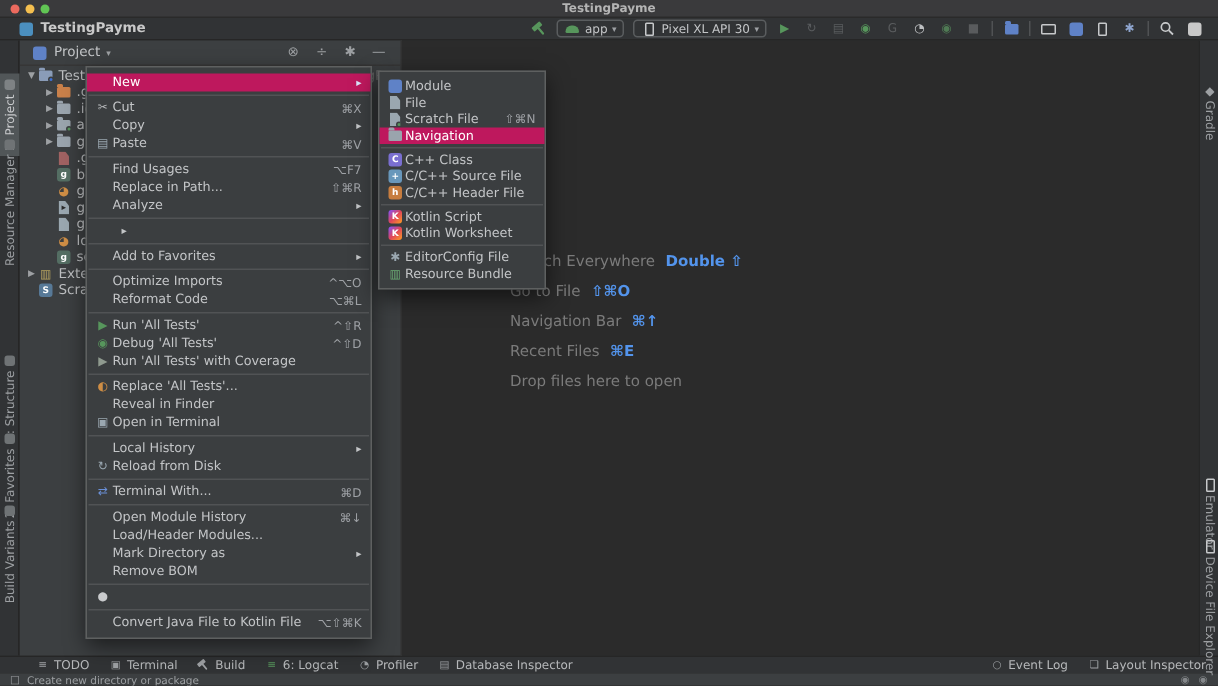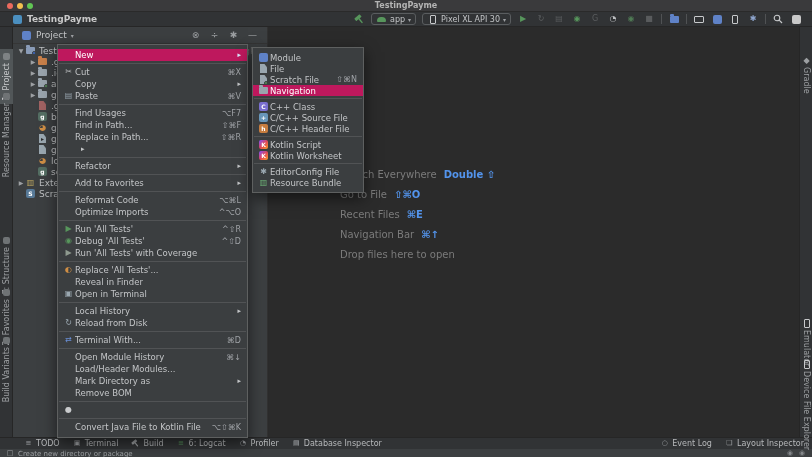--- a/index.html
+++ b/index.html
@@ -355,26 +355,26 @@
     <div class="hints" id="hints">
         <div class="hint">
           <span>Search Everywhere</span>
           <span class="keys">Double ⇧</span>
         </div>
         <div class="hint">
           <span>Go to File</span>
           <span class="keys">⇧⌘O</span>
         </div>
         <div class="hint">
+          <span>Navigation Bar</span>
+          <span class="keys">⌘↑</span>
+        </div>
+        <div class="hint">
           <span>Recent Files</span>
           <span class="keys">⌘E</span>
-        </div>
-        <div class="hint">
-          <span>Navigation Bar</span>
-          <span class="keys">⌘↑</span>
         </div>
         <div class="hint">
           <span>Drop files here to open</span>
         </div>
       </div>
   </div>
 
   <div class="stripe right" id="rstrip">
       <div class="vlabel" style="top: 26px;">
         <span class="ic" style="color: rgb(157, 160, 163);">◆</span>
@@ -477,55 +477,50 @@
       <span class="msc">⌘V</span>
     </div>
     <div class="msep"></div>
     <div class="mi">
       <span class="mic"></span>
       <span class="mlbl">Find Usages</span>
       <span class="msc">⌥F7</span>
     </div>
     <div class="mi">
       <span class="mic"></span>
-      <span class="mlbl">Find in Path...</span>
-      <span class="msc">⇧⌘F</span>
-    </div>
-    <div class="mi">
-      <span class="mic"></span>
       <span class="mlbl">Replace in Path...</span>
       <span class="msc">⇧⌘R</span>
     </div>
     <div class="mi">
       <span class="mic"></span>
+      <span class="mlbl">Analyze</span>
       <span class="marr">▸</span>
     </div>
     <div class="msep"></div>
     <div class="mi">
       <span class="mic"></span>
-      <span class="mlbl">Refactor</span>
       <span class="marr">▸</span>
     </div>
     <div class="msep"></div>
     <div class="mi">
       <span class="mic"></span>
       <span class="mlbl">Add to Favorites</span>
       <span class="marr">▸</span>
     </div>
     <div class="msep"></div>
     <div class="mi">
       <span class="mic"></span>
+      <span class="mlbl">Optimize Imports</span>
+      <span class="msc">^⌥O</span>
+    </div>
+    <div class="mi">
+      <span class="mic"></span>
       <span class="mlbl">Reformat Code</span>
       <span class="msc">⌥⌘L</span>
     </div>
-    <div class="mi">
-      <span class="mic"></span>
-      <span class="mlbl">Optimize Imports</span>
-      <span class="msc">^⌥O</span>
-    </div>
     <div class="msep"></div>
     <div class="mi">
       <span class="mic">
         <span class="ic" style="color: rgb(87, 150, 92);">▶</span>
       </span>
       <span class="mlbl">Run 'All Tests'</span>
       <span class="msc">^⇧R</span>
     </div>
     <div class="mi">
       <span class="mic">

